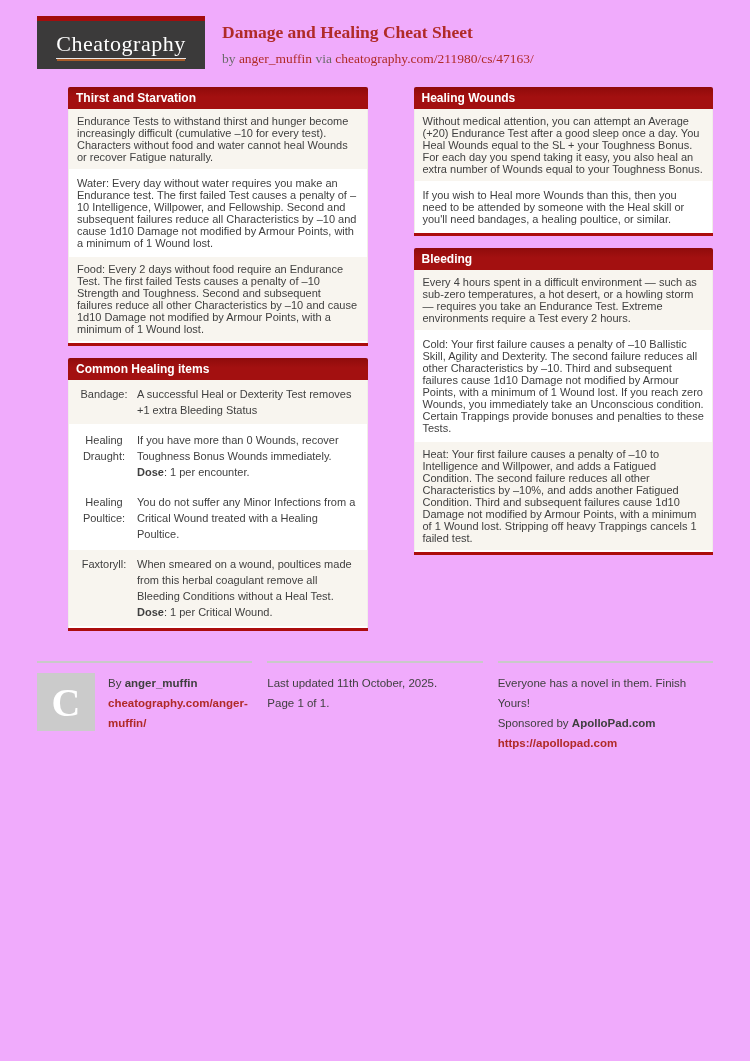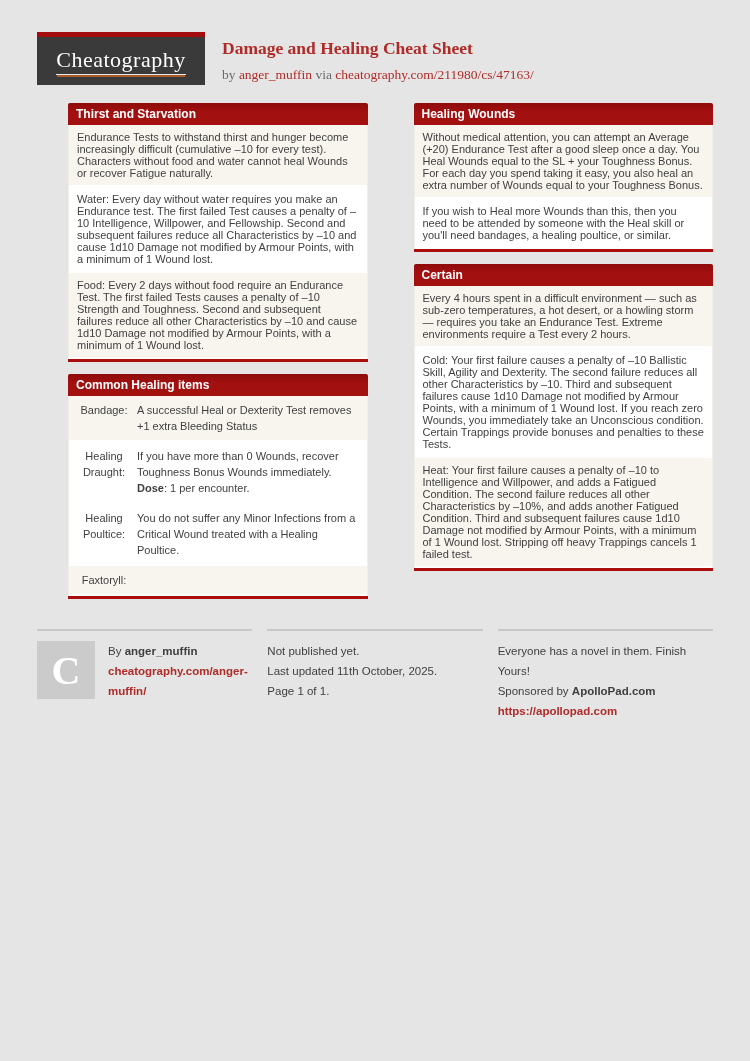--- a/index.html
+++ b/index.html
@@ -1,20 +1,20 @@
 <!DOCTYPE html>
 <html><head>
 <meta charset="utf-8">
 <style>
   * { margin:0; padding:0; box-sizing:border-box; }
   html,body { background:#ffffff; }
   body { font-family:"Liberation Sans", sans-serif; }
   .page {
-    position:relative; width:750px; height:1061px; background:#e5e5e5;
-    padding:32px 37px 0 37px; overflow:hidden;
+    position:relative; width:750px; height:1061px; background:#f0abfc;
+    padding:16px 37px 0 37px; overflow:hidden;
   }
 
   
   .header { display:flex; align-items:flex-start; }
   .logo-box {
     width:168px; height:53px; background:#3b3a3a; border-top:5px solid #a30d0d;
     display:flex; align-items:center; justify-content:center; flex-shrink:0;
   }
   .logo-text {
     font-family:"Liberation Serif", serif; color:#ffffff; font-size:22px;
@@ -100,38 +100,39 @@
           <div class="def-row">
             <div class="def-term">Healing Draught:</div>
             <div class="def-desc"><span>If you have more than 0 Wounds, recover Toughness Bonus Wounds immediately. </span><span class="bold">Dose</span><span>: 1 per encounter.</span></div>
           </div>
           <div class="def-row">
             <div class="def-term">Healing Poultice:</div>
             <div class="def-desc"><span>You do not suffer any Minor Infections from a Critical Wound treated with a Healing Poultice.</span><span class="bold"></span><span></span></div>
           </div>
           <div class="def-row shaded">
             <div class="def-term">Faxtoryll:</div>
+            <div class="def-desc"><span>When smeared on a wound, poultices made from this herbal coagulant remove all Bleeding Conditions without a Heal Test. </span><span class="bold">Dose</span><span>: 1 per Critical Wound.</span></div>
           </div>
         </div>
       </div>
 
     </div>
 
     <div class="col">
 
       <div class="card">
         <div class="card-header">Healing Wounds</div>
         <div class="card-body">
           <div class="para shaded">Without medical attention, you can attempt an Average (+20) Endurance Test after a good sleep once a day. You Heal Wounds equal to the SL + your Toughness Bonus. For each day you spend taking it easy, you also heal an extra number of Wounds equal to your Toughness Bonus.</div>
           <div class="para">If you wish to Heal more Wounds than this, then you need to be attended by someone with the Heal skill or you'll need bandages, a healing poultice, or similar.</div>
         </div>
       </div>
 
       <div class="card">
-        <div class="card-header">Certain</div>
+        <div class="card-header">Bleeding</div>
         <div class="card-body">
           <div class="para shaded">Every 4 hours spent in a difficult environment — such as sub-zero temperatures, a hot desert, or a howling storm — requires you take an Endurance Test. Extreme environments require a Test every 2 hours.</div>
           <div class="para">Cold: Your first failure causes a penalty of –10 Ballistic Skill, Agility and Dexterity. The second failure reduces all other Characteristics by –10. Third and subsequent failures cause 1d10 Damage not modified by Armour Points, with a minimum of 1 Wound lost. If you reach zero Wounds, you immediately take an Unconscious condition. Certain Trappings provide bonuses and penalties to these Tests.</div>
           <div class="para shaded">Heat: Your first failure causes a penalty of –10 to Intelligence and Willpower, and adds a Fatigued Condition. The second failure reduces all other Characteristics by –10%, and adds another Fatigued Condition. Third and subsequent failures cause 1d10 Damage not modified by Armour Points, with a minimum of 1 Wound lost. Stripping off heavy Trappings cancels 1 failed test.</div>
         </div>
       </div>
 
     </div>
   </div>
 
@@ -141,21 +142,20 @@
       <div class="profile">
         <div class="avatar">C</div>
         <div class="profile-text">
           <div class="line"><span>By </span><span class="bold">anger_muffin</span></div>
           <a class="red-link line">cheatography.com/anger-muffin/</a>
         </div>
       </div>
     </div>
 
     <div class="footer-col">
-      <div class="line">Not published yet.</div>
       <div class="line">Last updated 11th October, 2025.</div>
       <div class="line">Page 1 of 1.</div>
     </div>
 
     <div class="footer-col">
       <div class="line">Everyone has a novel in them. Finish Yours!</div>
       <div class="line"><span>Sponsored by </span><span class="bold">ApolloPad.com</span></div>
       <a class="red-link line">https://apollopad.com</a>
     </div>
 

